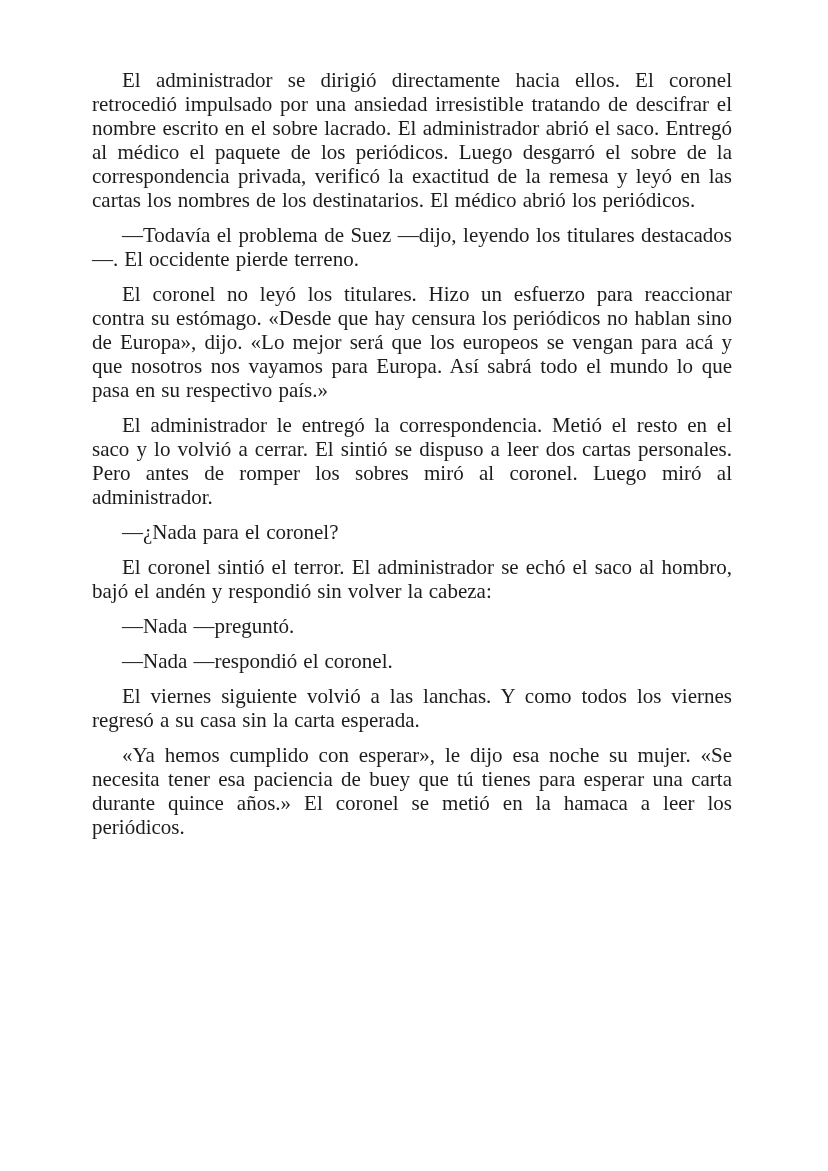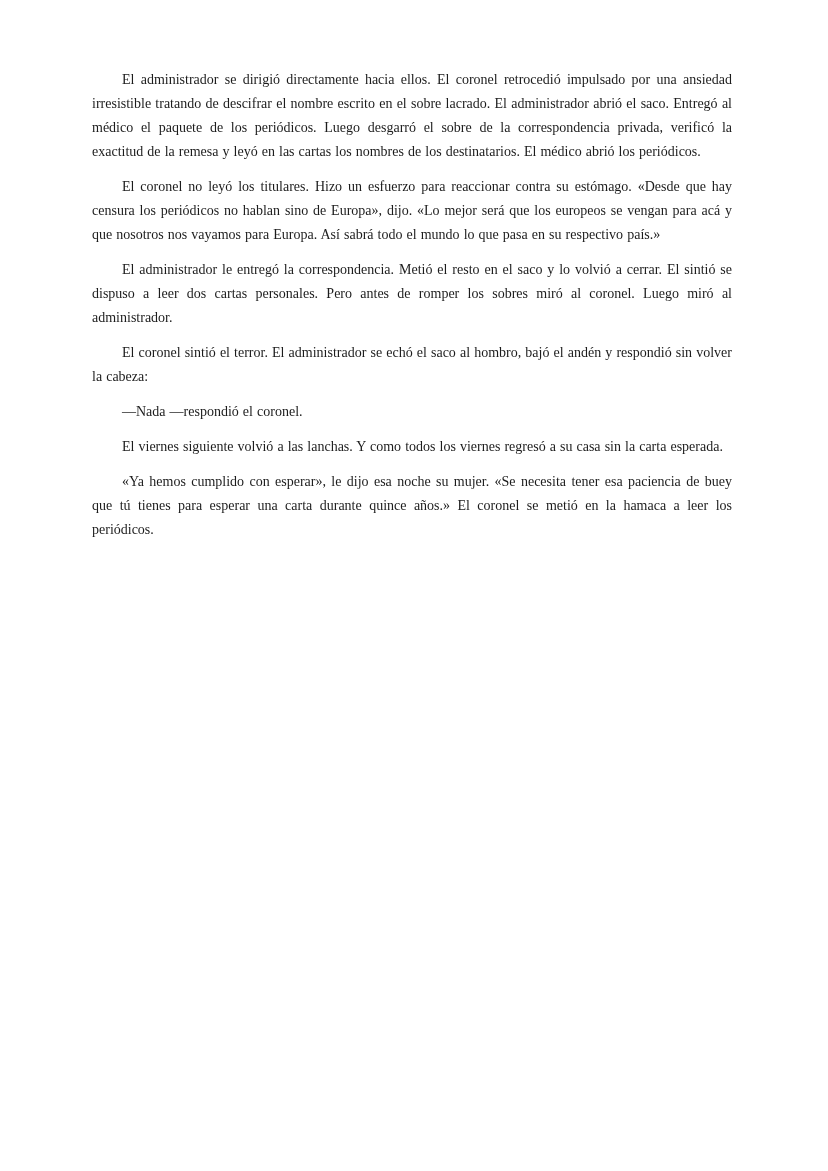--- a/index.html
+++ b/index.html
@@ -15,41 +15,44 @@
     height: 1171px;
     background: #ffffff;
     overflow: hidden;
   }
   .text-block {
     position: absolute;
     left: 92px;
     top: 68px;
     width: 640px;
     font-family: "Liberation Serif", "DejaVu Serif", serif;
-    font-size: 14px;
+    font-size: 21px;
     line-height: 24px;
     color: #1c1c1c;
     text-align: justify;
     text-justify: inter-word;
   }
   .text-block p {
     margin: 0 0 11px 0;
     text-indent: 30px;
     word-spacing: 0.04em;
   }
   .text-block p:last-child {
     margin-bottom: 12px;
   }
 </style>
 </head>
 <body>
 
 <div class="page">
   <main class="text-block">
     <p>El administrador se dirigió directamente hacia ellos. El coronel retrocedió impulsado por una ansiedad irresistible tratando de descifrar el nombre escrito en el sobre lacrado. El administrador abrió el saco. Entregó al médico el paquete de los periódicos. Luego desgarró el sobre de la correspondencia privada, verificó la exactitud de la remesa y leyó en las cartas los nombres de los destinatarios. El médico abrió los periódicos.</p>
+    <p>—Todavía el problema de Suez —dijo, leyendo los titulares destacados—. El occidente pierde terreno.</p>
     <p>El coronel no leyó los titulares. Hizo un esfuerzo para reaccionar contra su estómago. «Desde que hay censura los periódicos no hablan sino de Europa», dijo. «Lo mejor será que los europeos se vengan para acá y que nosotros nos vayamos para Europa. Así sabrá todo el mundo lo que pasa en su respectivo país.»</p>
     <p>El administrador le entregó la correspondencia. Metió el resto en el saco y lo volvió a cerrar. El sintió se dispuso a leer dos cartas personales. Pero antes de romper los sobres miró al coronel. Luego miró al administrador.</p>
+    <p>—¿Nada para el coronel?</p>
     <p>El coronel sintió el terror. El administrador se echó el saco al hombro, bajó el andén y respondió sin volver la cabeza:</p>
+    <p>—Nada —preguntó.</p>
     <p>—Nada —respondió el coronel.</p>
     <p>El viernes siguiente volvió a las lanchas. Y como todos los viernes regresó a su casa sin la carta esperada.</p>
     <p>«Ya hemos cumplido con esperar», le dijo esa noche su mujer. «Se necesita tener esa paciencia de buey que tú tienes para esperar una carta durante quince años.» El coronel se metió en la hamaca a leer los periódicos.</p>
   </main>
 </div>
 
 </body></html>

